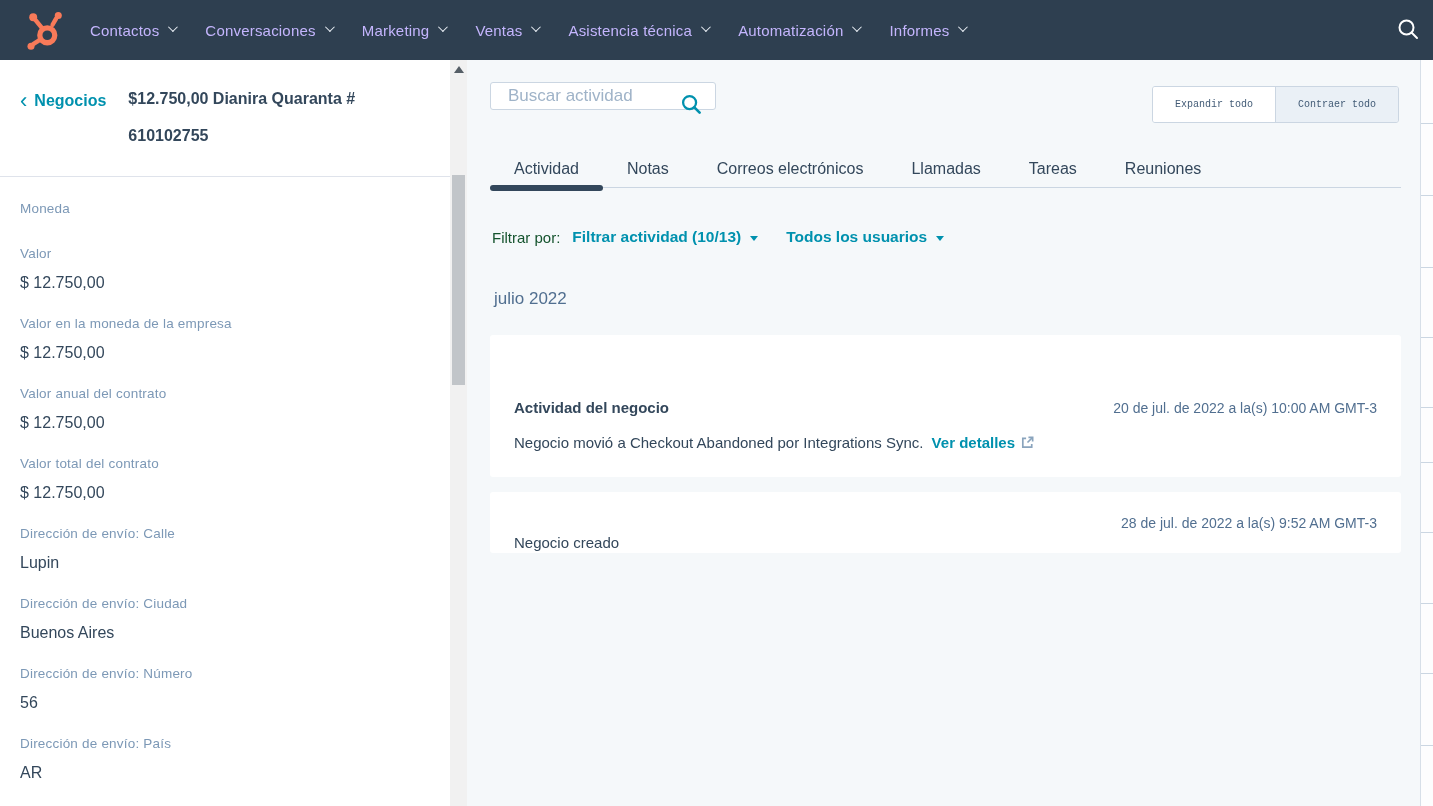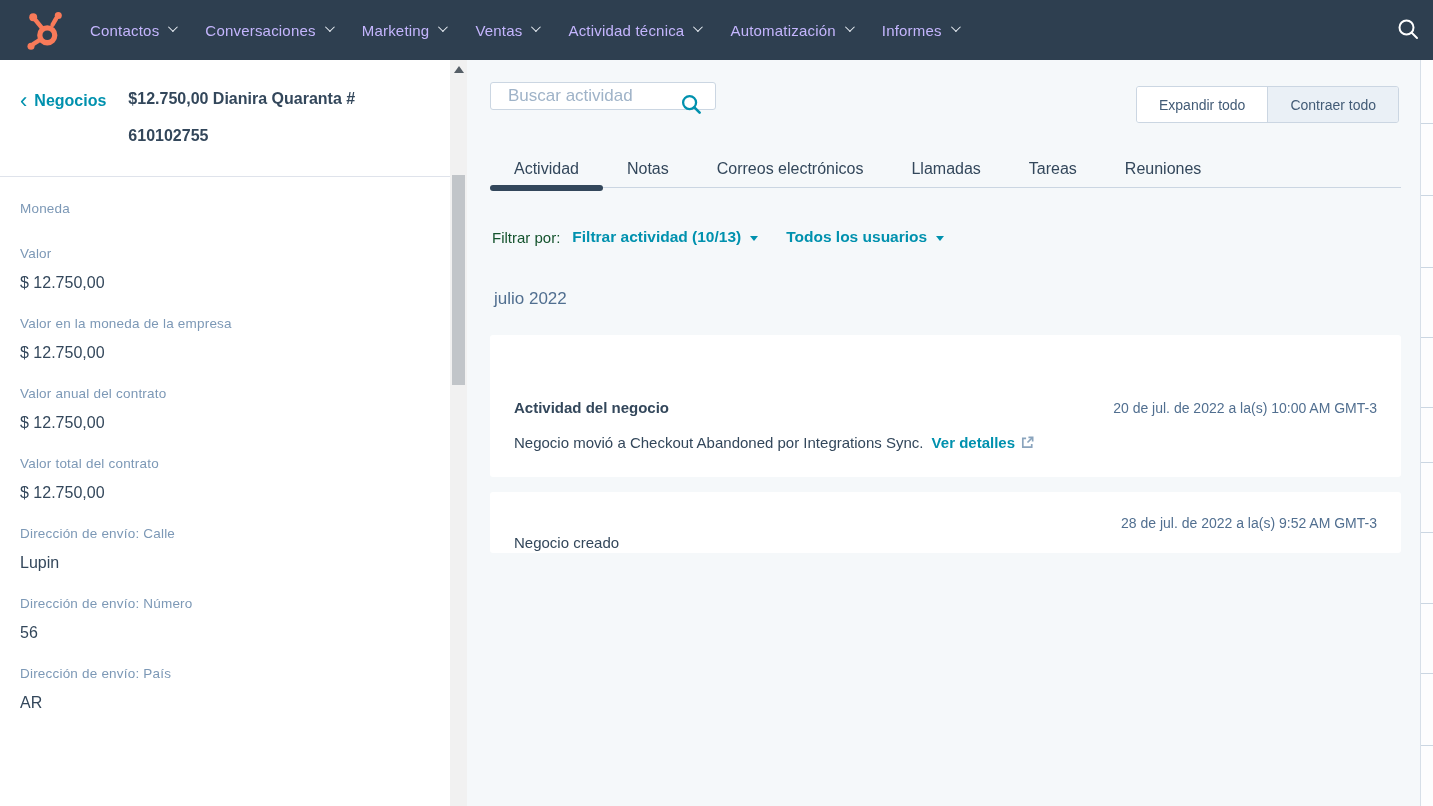--- a/index.html
+++ b/index.html
@@ -48,21 +48,21 @@
           background:#f5f8fa; }
   .search-box { position:absolute; left:23px; top:22px; width:226px; height:44px; }
   .search-box input { width:226px; height:28px; border:1px solid #cbd6e2; border-radius:3px;
                       background:#fff; padding:0 44px 0 17px; font-size:17px; color:#33475b;
                       font-family:"Liberation Sans", sans-serif; outline:none; }
   .search-box input::placeholder { color:#9fb3c8; }
   .search-box .in-icon { position:absolute; right:14px; top:12px; }
 
   .btn-group { position:absolute; right:21px; top:26px; display:flex; height:37px;
                border:1px solid #cbd6e2; border-radius:3px; overflow:hidden; }
-  .btn-group button { border:none; font-family:Liberation Sans, sans-serif; font-size:14px;
+  .btn-group button { border:none; font-family:Liberation Mono, monospace; font-size:10px;
                       color:#425b76; padding:0 22px; cursor:pointer; height:100%; }
   .btn-plain { background:#ffffff; border-right:1px solid #cbd6e2 !important; }
   .btn-pressed { background:#eaf0f6; }
 
   .tabs { position:absolute; left:23px; top:90px; right:19px; height:38px;
           display:flex; border-bottom:1px solid #cbd6e2; }
   .tab { padding:0 24px; font-size:16px; color:#33475b; display:flex; align-items:center;
          position:relative; cursor:pointer; white-space:nowrap; }
   .tab.active { font-weight:500; }
   .tab.active::after { content:""; position:absolute; left:0; right:0; bottom:-3.5px;
@@ -125,21 +125,21 @@
     </div>
     <div class="nav-item">
       <span>Marketing</span>
       <span class="chev"></span>
     </div>
     <div class="nav-item">
       <span>Ventas</span>
       <span class="chev"></span>
     </div>
     <div class="nav-item">
-      <span>Actividad técnica</span>
+      <span>Asistencia técnica</span>
       <span class="chev"></span>
     </div>
     <div class="nav-item">
       <span>Automatización</span>
       <span class="chev"></span>
     </div>
     <div class="nav-item">
       <span>Informes</span>
       <span class="chev"></span>
     </div>
@@ -177,20 +177,24 @@
       <div class="field-label">Valor anual del contrato</div>
       <div class="field-value">$ 12.750,00</div>
     </div>
     <div class="field">
       <div class="field-label">Valor total del contrato</div>
       <div class="field-value">$ 12.750,00</div>
     </div>
     <div class="field">
       <div class="field-label">Dirección de envío: Calle</div>
       <div class="field-value">Lupin</div>
+    </div>
+    <div class="field">
+      <div class="field-label">Dirección de envío: Ciudad</div>
+      <div class="field-value">Buenos Aires</div>
     </div>
     <div class="field">
       <div class="field-label">Dirección de envío: Número</div>
       <div class="field-value">56</div>
     </div>
     <div class="field">
       <div class="field-label">Dirección de envío: País</div>
       <div class="field-value">AR</div>
     </div>
   </div>

